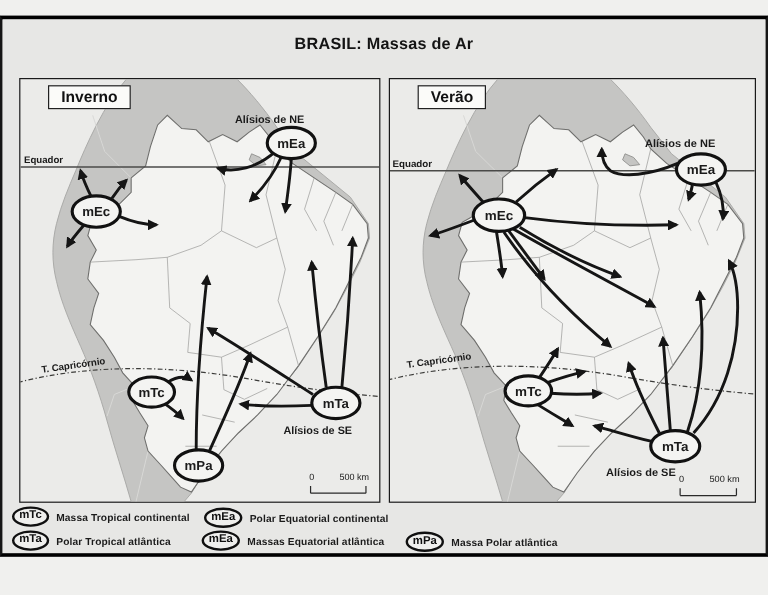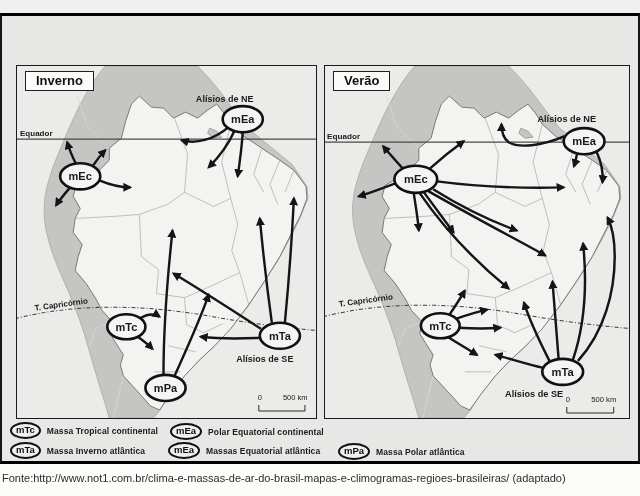--- a/index.html
+++ b/index.html
@@ -19,21 +19,21 @@
     font-size:13.5px; font-weight:bold; color:#141414; letter-spacing:0.2px;
   }
   .panel {
     position:absolute; top:65px; height:354px; box-sizing:border-box;
     border:1.6px solid #1a1a1a; background:#ebebe9;
   }
   .panel-left  { left:16px;  width:301px; }
   .panel-right { left:324px; width:306px; }
   .panel svg { display:block; width:100%; height:100%; }
   .season-box {
-    position:absolute; left:8px; top:5px; padding:1px 10px 2px 10px;
+    position:absolute; left:23px; top:5px; padding:1px 10px 2px 10px;
     border:1.6px solid #202020; background:#fbfbf9;
     font-size:13px; font-weight:bold; color:#111;
   }
   .legend { position:absolute; left:10px; top:422px; width:624px; height:40px; }
   .legend-item { position:absolute; display:flex; align-items:center; gap:6px; }
   .pill {
     display:inline-block; border:2px solid #101010; border-radius:50%;
     padding:0px 4px 1px 4px; font-size:9.5px; font-weight:bold; color:#101010;
     background:#efefed; line-height:12px;
   }
@@ -53,20 +53,21 @@
   .t-mass { font-size:11px; font-weight:bold; }
   .t-scale{ font-size:7.5px; }
 </style>
 </head>
 <body>
 
 <div class="page">
 
   <div class="figure-box"></div>
 
+  <div class="fig-title">BRASIL: Massas de Ar</div>
 
   <div class="panel panel-left">
     <svg viewBox="0 0 298 351" preserveAspectRatio="none">
       <defs>
         <marker id="ahA" markerUnits="userSpaceOnUse" markerWidth="9" markerHeight="9" refX="7" refY="4.5" orient="auto">
           <path d="M0,0 L9,4.5 L0,9 Z" fill="#151515"></path>
         </marker>
       </defs>
 
       <path d="M 88 0 L 180 0 C 190 10 202 24 213 40 L 230 62 L 252 80 L 274 98 L 289 120 L 290 132 L 282 152 L 272 172 L 260 194 L 246 216 L 230 240 L 212 262 L 196 280 L 180 295 L 166 310 L 152 328 L 142 344 L 136 351 L 92 351 C 86 330 78 306 72 284 C 66 262 58 240 50 222 C 42 204 34 186 30 168 C 26 152 26 136 30 120 C 34 104 40 90 46 76 C 54 56 70 20 88 0 Z" fill="#c5c5c3" stroke="#a9a9a7" stroke-width="0.8"></path>
@@ -211,29 +212,26 @@
     <div class="legend-item" style="left:0px; top:0px;">
       <span class="pill">mTc</span>
       <span class="ltext">Massa Tropical continental</span>
     </div>
     <div class="legend-item" style="left:160px; top:1px;">
       <span class="pill">mEa</span>
       <span class="ltext">Polar Equatorial continental</span>
     </div>
     <div class="legend-item" style="left:0px; top:20px;">
       <span class="pill">mTa</span>
-      <span class="ltext">Massa Inverno atlântica</span>
+      <span class="ltext">Polar Tropical atlântica</span>
     </div>
     <div class="legend-item" style="left:158px; top:20px;">
       <span class="pill">mEa</span>
       <span class="ltext">Massas Equatorial atlântica</span>
     </div>
     <div class="legend-item" style="left:328px; top:21px;">
       <span class="pill">mPa</span>
       <span class="ltext">Massa Polar atlântica</span>
     </div>
   </div>
 
-  <div class="footer-area">
-    <div class="footer-text">Fonte:http://www.not1.com.br/clima-e-massas-de-ar-do-brasil-mapas-e-climogramas-regioes-brasileiras/ (adaptado)</div>
-  </div>
 
 </div>
 
 </body></html>

